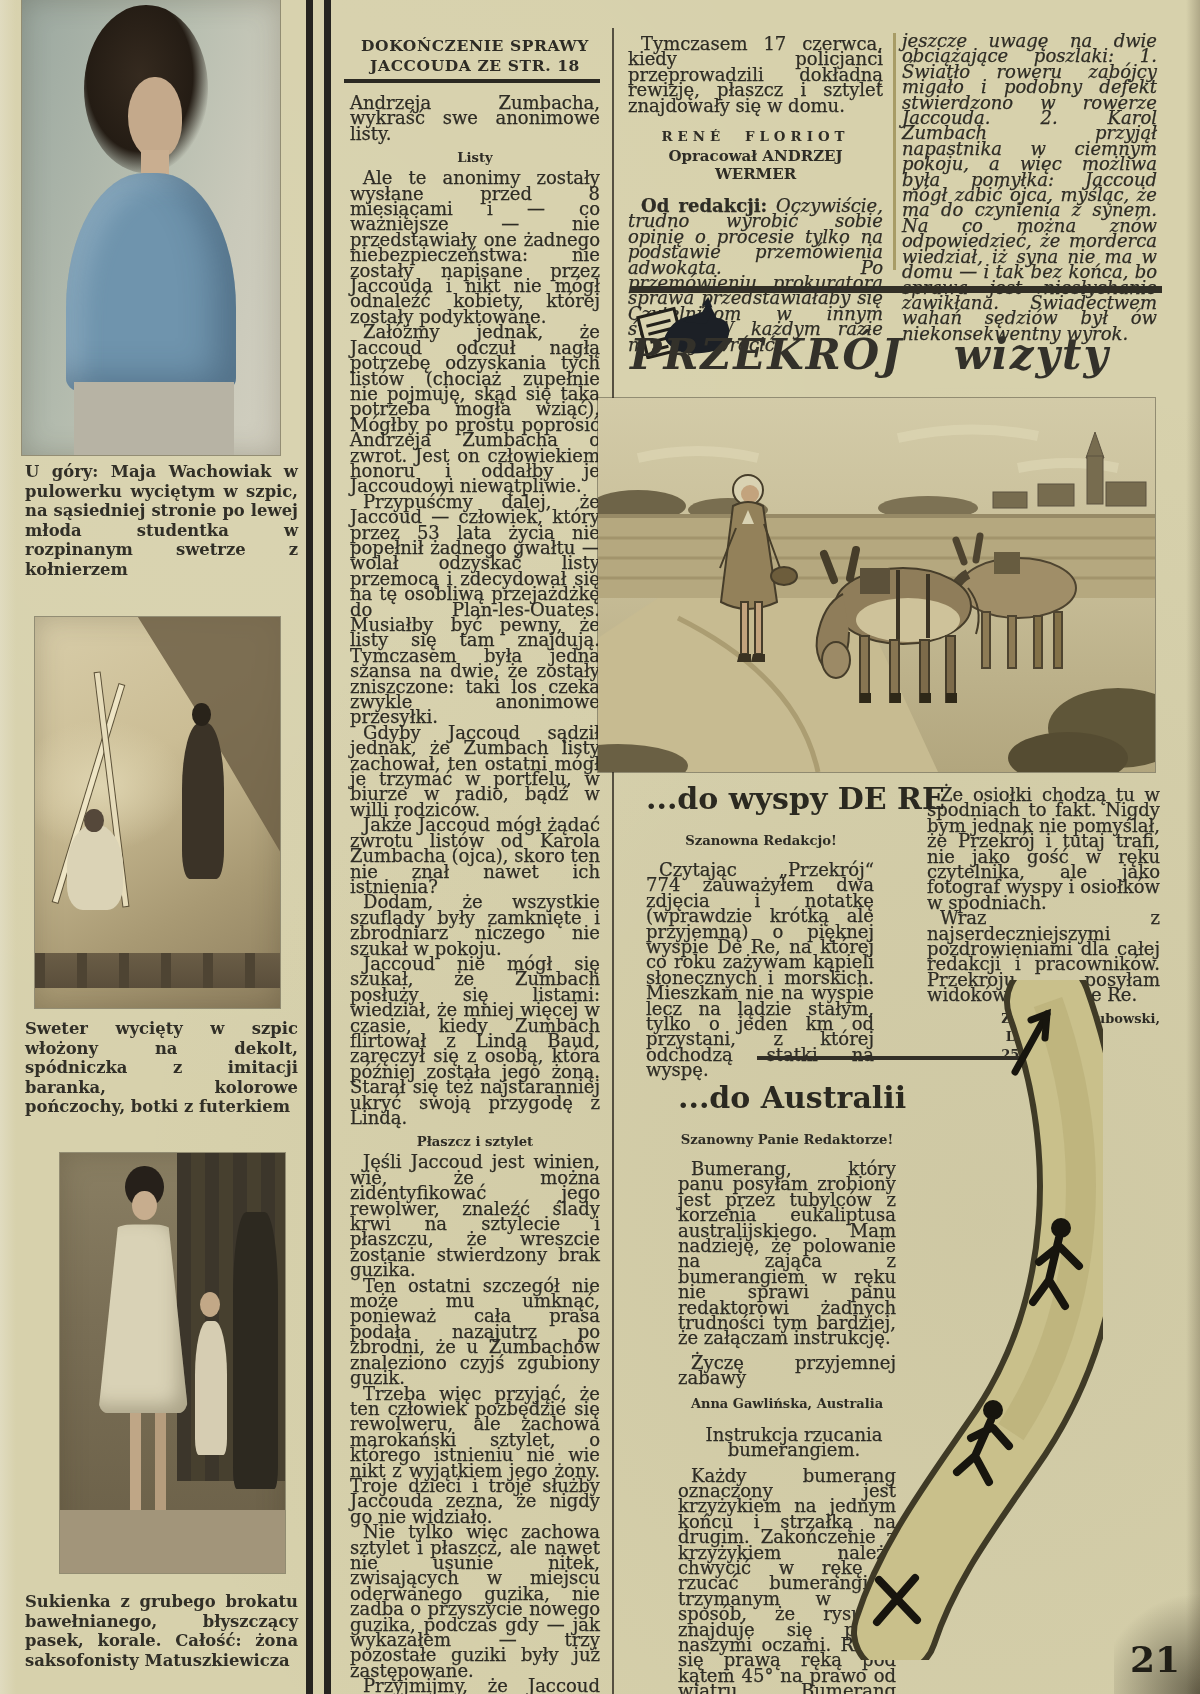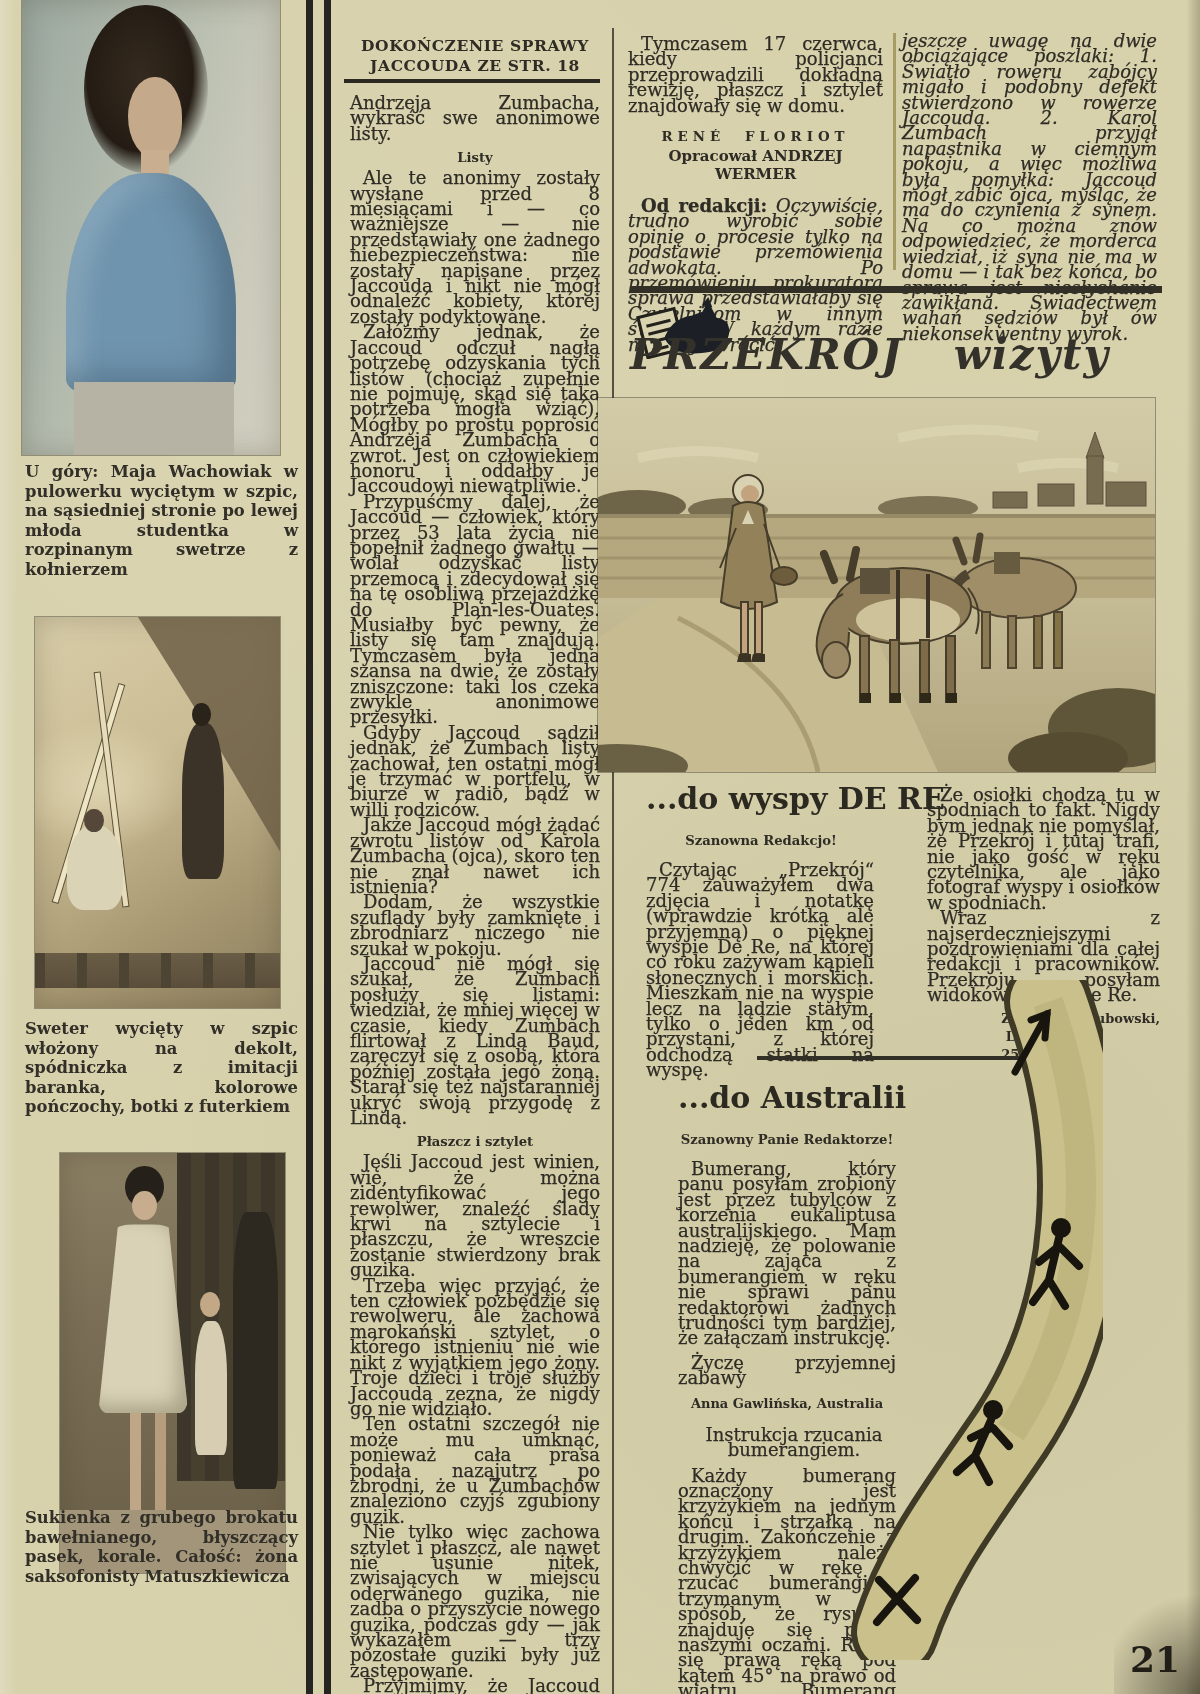--- a/index.html
+++ b/index.html
@@ -104,21 +104,21 @@
     <div class="ph man"></div>
     <div class="ph hair"></div>
     <div class="ph face"></div>
     <div class="ph dress"></div>
     <div class="ph leg1"></div>
     <div class="ph leg2"></div>
     <div class="ph child"></div>
     <div class="ph child-head"></div>
     <div class="ph floor"></div>
   </div>
-  <div class="abs cap" style="left:25px;top:1508px;width:273px;">Sukienka z grubego brokatu bawełnianego, błyszczący pasek, korale. Całość: żona saksofonisty Matuszkiewicza</div>
+  <div class="abs cap" style="left:25px;top:1592px;width:273px;">Sukienka z grubego brokatu bawełnianego, błyszczący pasek, korale. Całość: żona saksofonisty Matuszkiewicza</div>
 
   <div class="abs vbar" style="left:306px;width:7px;"></div>
   <div class="abs vbar" style="left:324px;width:7px;"></div>
   <div class="abs vrule-a"></div>
   <div class="abs vrule-b"></div>
 
   <div class="abs" style="left:350px;top:36px;width:250px;">
     <div class="conthead">DOKOŃCZENIE SPRAWY</div>
     <div class="conthead">JACCOUDA ZE STR. 18</div>
     <div class="headrule"></div>
@@ -126,22 +126,22 @@
     <div class="sechead">Listy</div>
     <p class="bp ind">Ale te anonimy zostały wysłane przed 8 miesiącami i — co ważniejsze — nie przedstawiały one żadnego niebezpieczeństwa: nie zostały napisane przez Jaccouda i nikt nie mógł odnaleźć kobiety, której zostały podyktowane.</p>
     <p class="bp ind">Załóżmy jednak, że Jaccoud odczuł nagłą potrzebę odzyskania tych listów (chociaż zupełnie nie pojmuję, skąd się taka potrzeba mogła wziąć). Mógłby po prostu poprosić Andrzeja Zumbacha o zwrot. Jest on człowiekiem honoru i oddałby je Jaccoudowi niewątpliwie.</p>
     <p class="bp ind">Przypuśćmy dalej, że Jaccoud — człowiek, który przez 53 lata życia nie popełnił żadnego gwałtu — wolał odzyskać listy przemocą i zdecydował się na tę osobliwą przejażdżkę do Plan-les-Ouates. Musiałby być pewny, że listy się tam znajdują. Tymczasem była jedna szansa na dwie, że zostały zniszczone: taki los czeka zwykle anonimowe przesyłki.</p>
     <p class="bp ind">Gdyby Jaccoud sądził jednak, że Zumbach listy zachował, ten ostatni mógł je trzymać w portfelu, w biurze w radio, bądź w willi rodziców.</p>
     <p class="bp ind">Jakże Jaccoud mógł żądać zwrotu listów od Karola Zumbacha (ojca), skoro ten nie znał nawet ich istnienia?</p>
     <p class="bp ind">Dodam, że wszystkie szuflady były zamknięte i zbrodniarz niczego nie szukał w pokoju.</p>
     <p class="bp ind">Jaccoud nie mógł się szukał, że Zumbach posłuży się listami: wiedział, że mniej więcej w czasie, kiedy Zumbach flirtował z Lindą Baud, zaręczył się z osobą, która później została jego żoną. Starał się też najstaranniej ukryć swoją przygodę z Lindą.</p>
     <div class="sechead">Płaszcz i sztylet</div>
     <p class="bp ind">Jęśli Jaccoud jest winien, wie, że można zidentyfikować jego rewolwer, znaleźć ślady krwi na sztylecie i płaszczu, że wreszcie zostanie stwierdzony brak guzika.</p>
+    <p class="bp ind">Ten ostatni szczegół nie może mu umknąć, ponieważ cała prasa podała nazajutrz po zbrodni, że u Zumbachów znaleziono czyjś zgubiony guzik.</p>
     <p class="bp ind">Trzeba więc przyjąć, że ten człowiek pozbędzie się rewolweru, ale zachowa marokański sztylet, o którego istnieniu nie wie nikt z wyjątkiem jego żony. Troje dzieci i troje służby Jaccouda zezna, że nigdy go nie widziało.</p>
-    <p class="bp ind">Ten ostatni szczegół nie może mu umknąć, ponieważ cała prasa podała nazajutrz po zbrodni, że u Zumbachów znaleziono czyjś zgubiony guzik.</p>
     <p class="bp ind">Nie tylko więc zachowa sztylet i płaszcz, ale nawet nie usunie nitek, zwisających w miejscu oderwanego guzika, nie zadba o przyszycie nowego guzika, podczas gdy — jak wykazałem — trzy pozostałe guziki były już zastępowane.</p>
     <p class="bp ind">Przyjmijmy, że Jaccoud okazał tę niewiarygodną niedbałość aż do 19 maja, to znaczy do dnia wizyty sędziego śledczego. Ale w czasie tej wizyty musi — jeżeli jest winny — straszliwie obawiać się odkrycia dwu kompromitujących przedmiotów. Po wyjściu sędziego oddycha z ulgą i nazajutrz wrzuca sztylet do Rodanu. Zostaje płaszcz. Łatwo się go pozbyć, ponieważ jest stary i zużyty, Jaccoud wyrusza zaś w długą podróż do Bordeaux, Paryża, Brukseli, Amsterdamu i Sztokholmu. Jeśli wróci bez płaszcza, kto potrafi go odnaleźć? I kto będzie mu mógł cokolwiek zarzucić?</p>
     <p class="bp ind">Będzie mógł bez obawy twierdzić, że go zgubił lub zapomniał, co przyjął obojętnie, ponieważ miał już cztery lata.</p>
   </div>
 
   <div class="abs" style="left:628px;top:36px;width:255px;">
     <p class="bp ind">Tymczasem 17 czerwca, kiedy policjanci przeprowadzili dokładną rewizję, płaszcz i sztylet znajdowały się w domu.</p>
     <div class="byline1">RENÉ FLORIOT</div>
     <div class="byline2">Opracował ANDRZEJ WERMER</div>
     <p class="bp ind ital"><b class="note-label">Od redakcji:</b><span> Oczywiście, trudno wyrobić sobie opinię o procesie tylko na podstawie przemówienia adwokata. Po przemówieniu prokuratora sprawa przedstawiałaby się Czytelnikom w innym świetle. W każdym razie musimy zwrócić</span></p>

